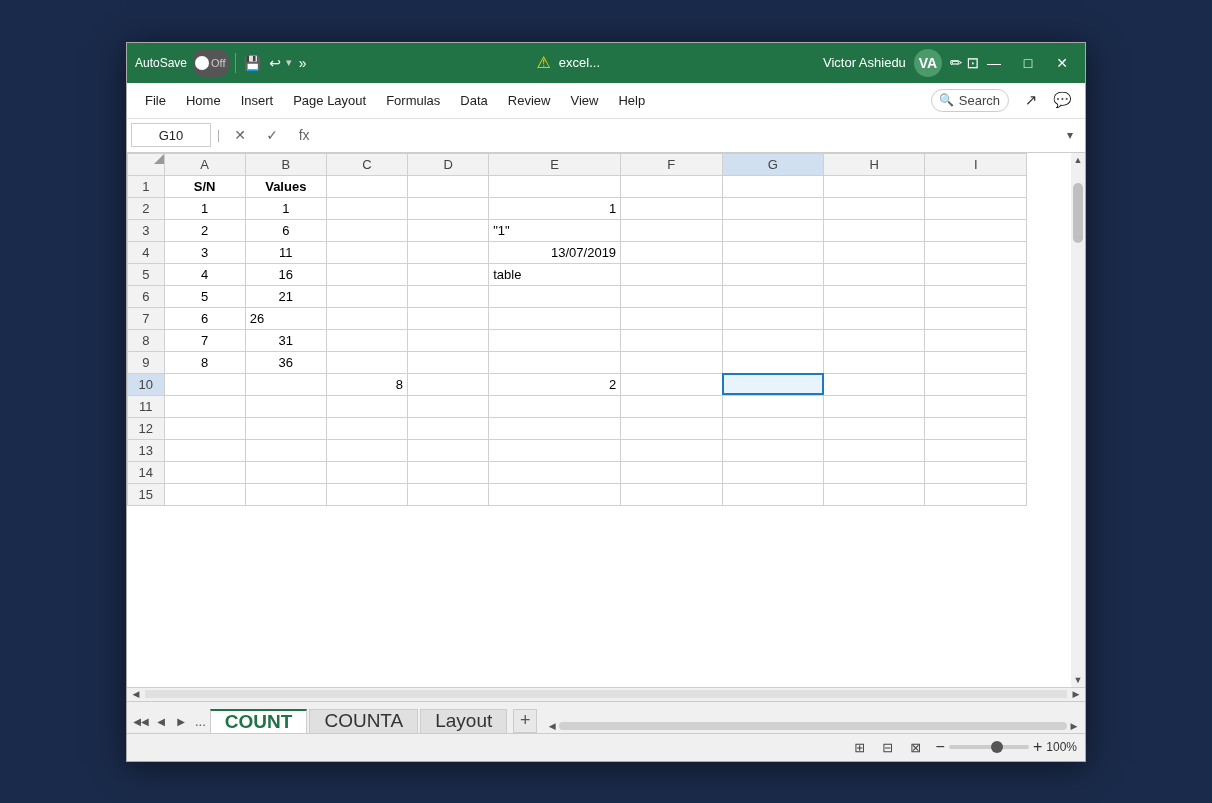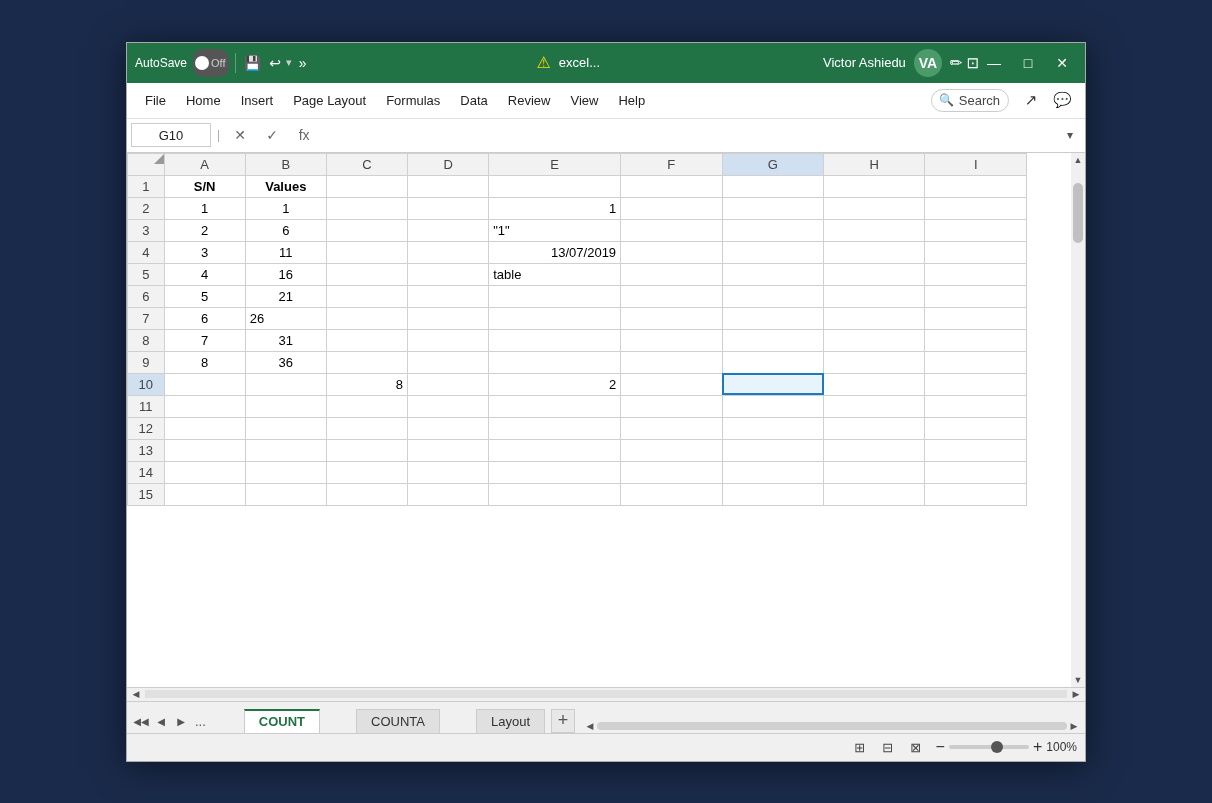--- a/index.html
+++ b/index.html
@@ -328,31 +328,30 @@
       font-size: 13px;
       color: #555;
       padding: 0 4px;
       cursor: pointer;
       height: 22px;
       display: flex;
       align-items: center;
     }
     .sheet-tab {
       padding: 4px 14px;
-      font-size: 13px;
+      font-size: 19px;
       border: 1px solid #ccc;
       border-bottom: none;
       background: #e0e0e0;
       cursor: pointer;
       margin-right: 2px;
       color: #333;
       height: 24px;
       display: flex;
       align-items: center;
-      margin-left: 34px;
     }
     .sheet-tab.active {
       background: #fff;
       color: #217346;
       font-weight: bold;
       border-top: 2px solid #217346;
     }
     .sheet-add-btn {
       width: 24px;
       height: 24px;

